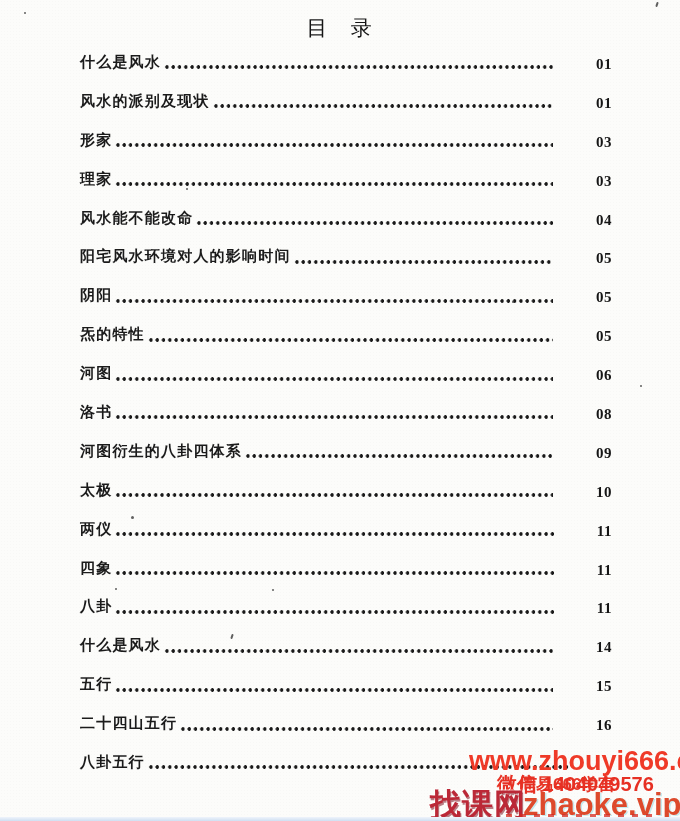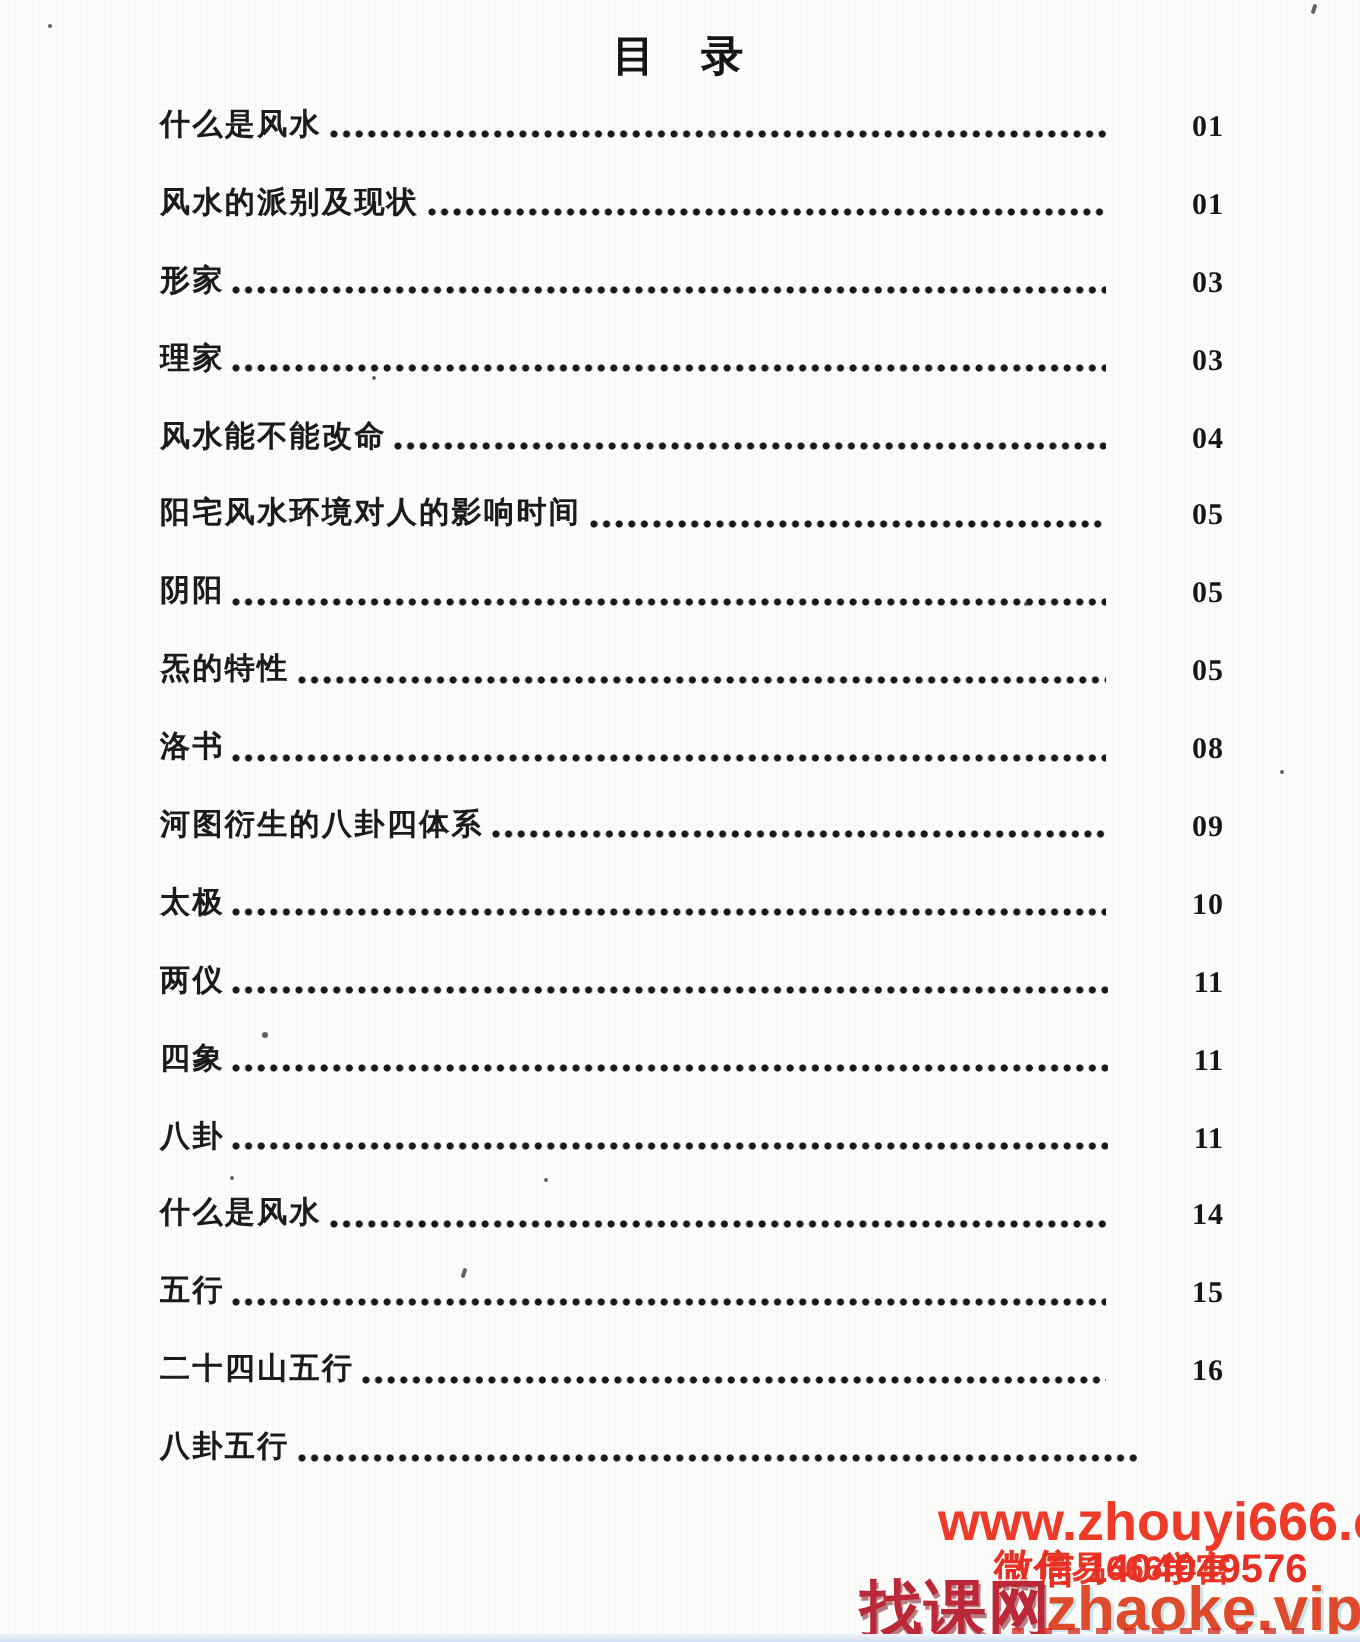--- a/index.html
+++ b/index.html
@@ -8,21 +8,21 @@
     position: relative;
     overflow: hidden;
     background-color: #fcfcfa;
     background-image: radial-gradient(rgba(0,0,0,0.015) 1px, transparent 1px);
     background-size: 3px 3px;
     font-family: "Liberation Serif", "DejaVu Serif", serif;
   }
   .page-title {
     position: absolute; top: 14px; left: 0; right: 0;
     text-align: center;
-    font-size: 21px; font-weight: 700; color: #151515;
+    font-size: 21px; font-weight: 400; color: #151515;
     word-spacing: 14px; letter-spacing: 2px;
   }
   .toc {
     position: absolute; left: 80px; right: 68px; top: 43px; text-align: right;
   }
   .toc-row {
     display: flex; align-items: center;
     height: 38.9px;
   }
   .toc-title {
@@ -123,20 +123,25 @@
     <span class="toc-title">阴阳</span>
     <span class="dot-leader"></span>
     <span class="toc-page">05</span>
   </div>
   <div class="toc-row">
     <span class="toc-title">炁的特性</span>
     <span class="dot-leader"></span>
     <span class="toc-page">05</span>
   </div>
   <div class="toc-row">
+    <span class="toc-title">河图</span>
+    <span class="dot-leader"></span>
+    <span class="toc-page">06</span>
+  </div>
+  <div class="toc-row">
     <span class="toc-title">洛书</span>
     <span class="dot-leader"></span>
     <span class="toc-page">08</span>
   </div>
   <div class="toc-row">
     <span class="toc-title">河图衍生的八卦四体系</span>
     <span class="dot-leader"></span>
     <span class="toc-page">09</span>
   </div>
   <div class="toc-row">

